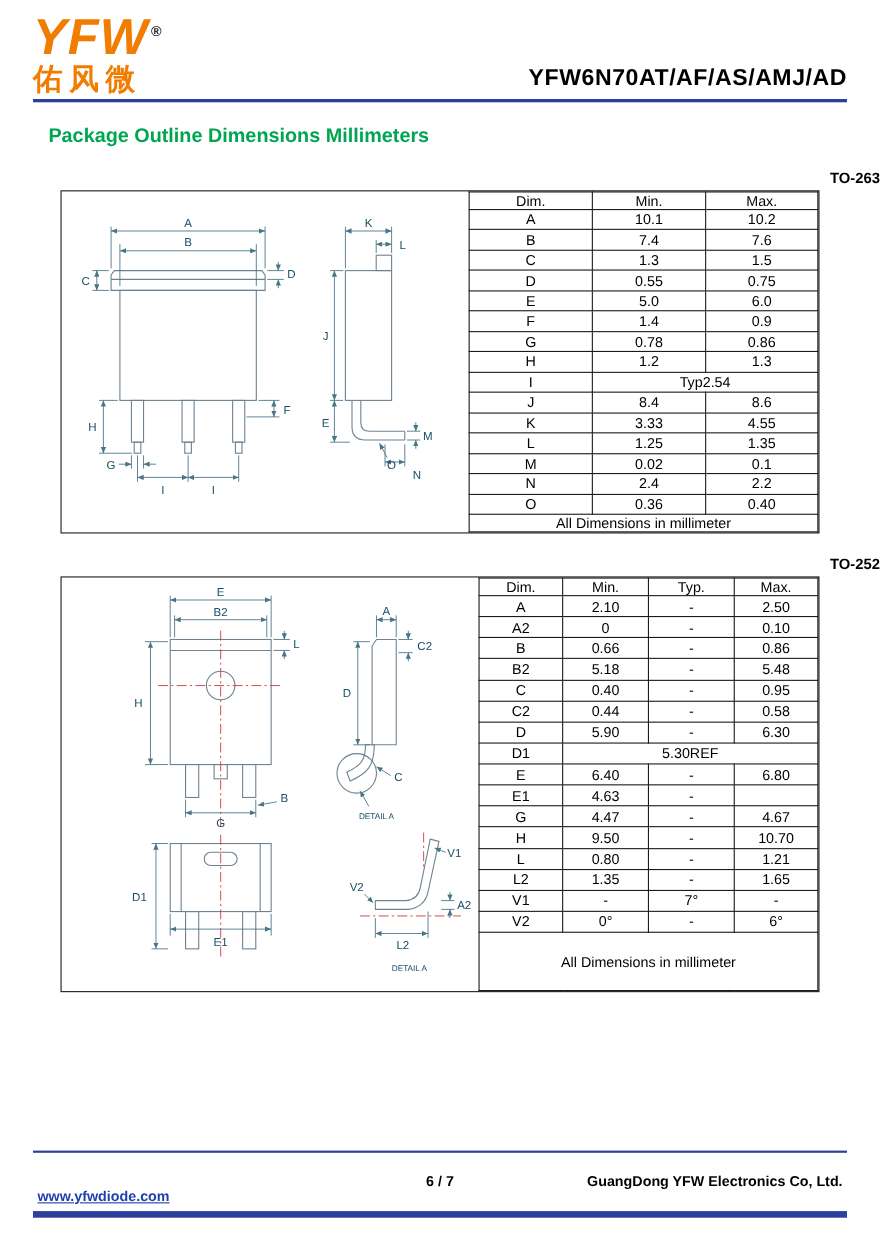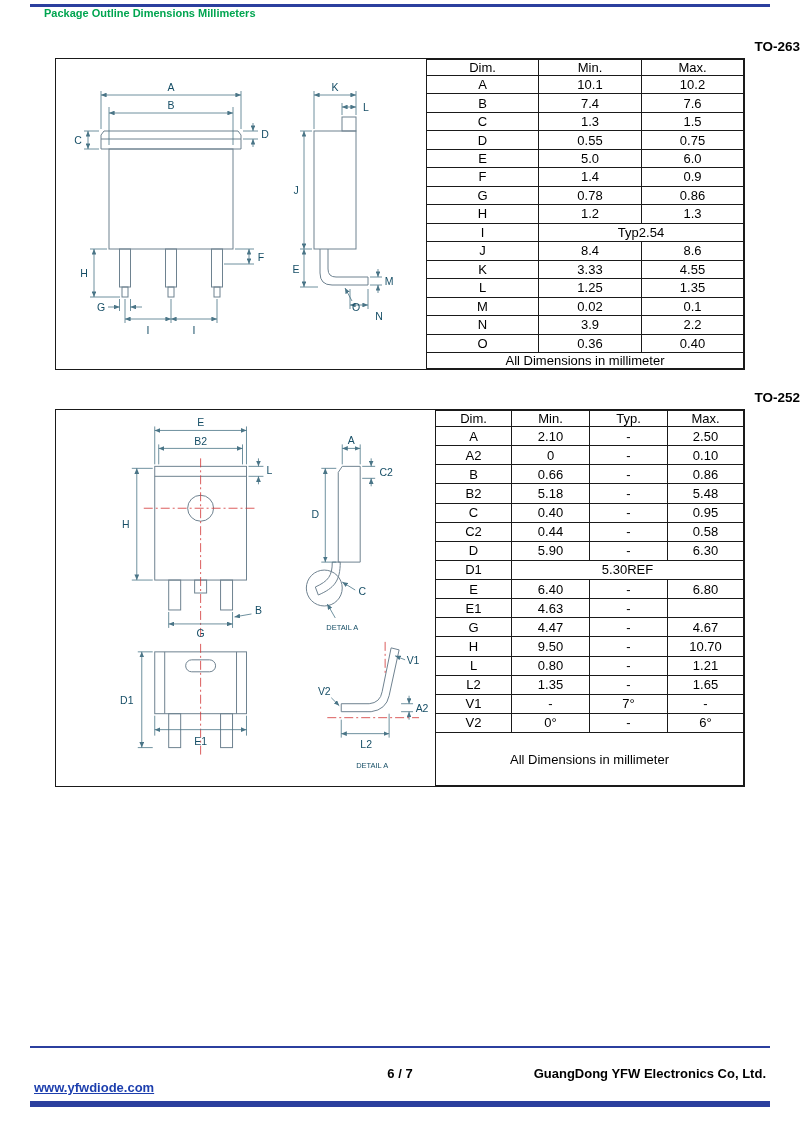--- a/index.html
+++ b/index.html
@@ -9,21 +9,21 @@
     overflow:hidden;
   }
   
   .header { display:flex; justify-content:space-between; align-items:flex-end; padding:10px 30px 0 30px; }
   .logo-block { line-height:1; }
   .logo-yfw { font-size:46px; font-weight:bold; font-style:italic; color:#f07c00; letter-spacing:1px; }
   .logo-reg { font-size:13px; color:#222; font-style:normal; vertical-align:super; margin-left:2px; }
   .logo-cn { font-size:27px; font-weight:bold; color:#f07c00; letter-spacing:6px; margin-top:3px; }
   .doc-title { font-size:21px; font-weight:bold; padding-bottom:3px; letter-spacing:0.5px; }
   .rule-blue { height:3px; background:#2b3f9e; margin:4px 30px 0 30px; }
-  .section-heading { color:#00a550; font-weight:bold; font-size:11px; margin:0 0 0 44px; }
+  .section-heading { color:#00a550; font-weight:bold; font-size:18px; margin:20px 0 0 44px; }
   .pkg-label { font-weight:bold; font-size:13.5px; margin:20px 0 4px 55px;text-align:right; }
   
   .outline-box { margin-left:55px; width:690px; border:1px solid #1a1a1a; display:flex; box-sizing:border-box; }
   .box-263 { height:312px; }
   .box-252 { height:378px; }
   .drawing { flex:1 1 auto; display:flex; align-items:center; justify-content:center; overflow:hidden; }
   
   table.dims { border-collapse:collapse; height:100%; table-layout:fixed; font-size:13px; flex:0 0 auto; }
   .dims th, .dims td { border:1px solid #1a1a1a; text-align:center; padding:0 2px; font-weight:normal; overflow:hidden; white-space:nowrap; }
   .dims thead th { font-weight:normal; }
@@ -43,20 +43,27 @@
   .page-num { font-weight:bold; justify-self:center; }
   .company { font-weight:bold; justify-self:end; }
   .rule-thin { height:2px; background:#2b3f9e; }
   .rule-thick { height:6px; background:#2b3f9e; }
 </style>
 </head>
 <body>
 
 <div class="page">
 
+  <div class="header">
+    <div class="logo-block">
+      <div class="logo-yfw"><span>YFW</span><span class="logo-reg">®</span></div>
+      <div class="logo-cn">佑风微</div>
+    </div>
+    <div class="doc-title">YFW6N70AT/AF/AS/AMJ/AD</div>
+  </div>
   <div class="rule-blue"></div>
 
   <div class="section-heading">Package Outline Dimensions Millimeters</div>
 
   <div class="pkg-label">TO-263</div>
 
   <div class="outline-box box-263">
     <div class="drawing">
       <svg width="370" height="306" viewBox="0 0 370 306">
         <defs>
@@ -245,21 +252,21 @@
           </tr>
 
           <tr>
             <td>M</td>
             <td>0.02</td>
             <td>0.1</td>
           </tr>
 
           <tr>
             <td>N</td>
-            <td>3.9</td>
+            <td>2.4</td>
             <td>2.2</td>
           </tr>
 
           <tr>
             <td>O</td>
             <td>0.36</td>
             <td>0.40</td>
           </tr>
         </tbody>
       <tfoot>

